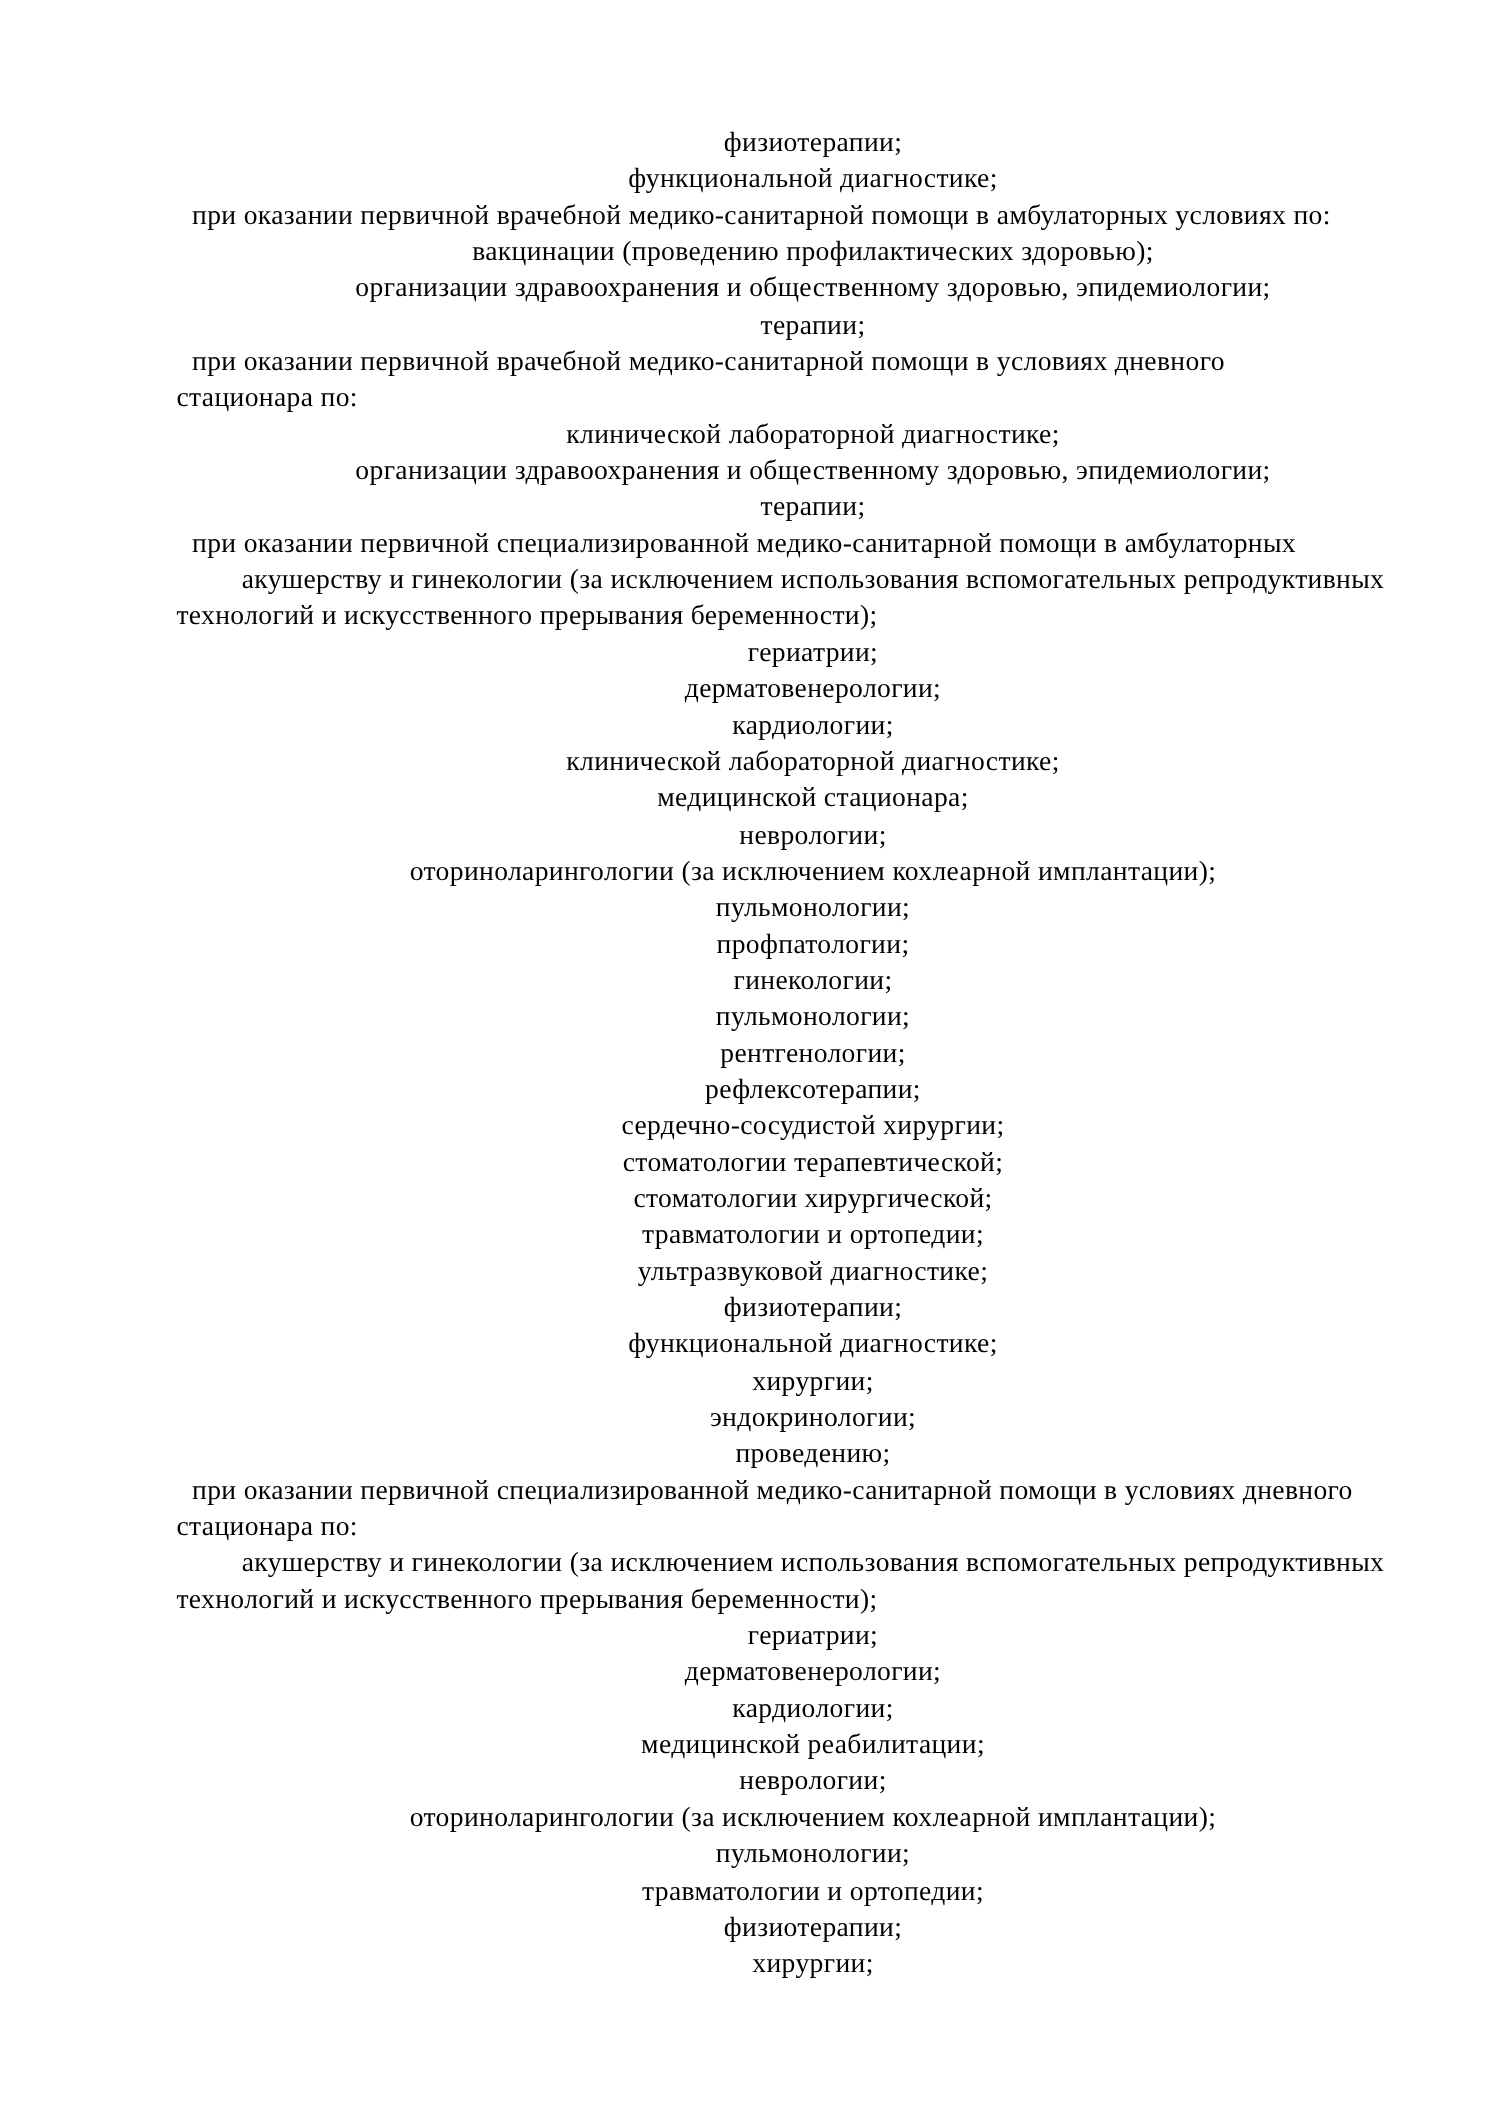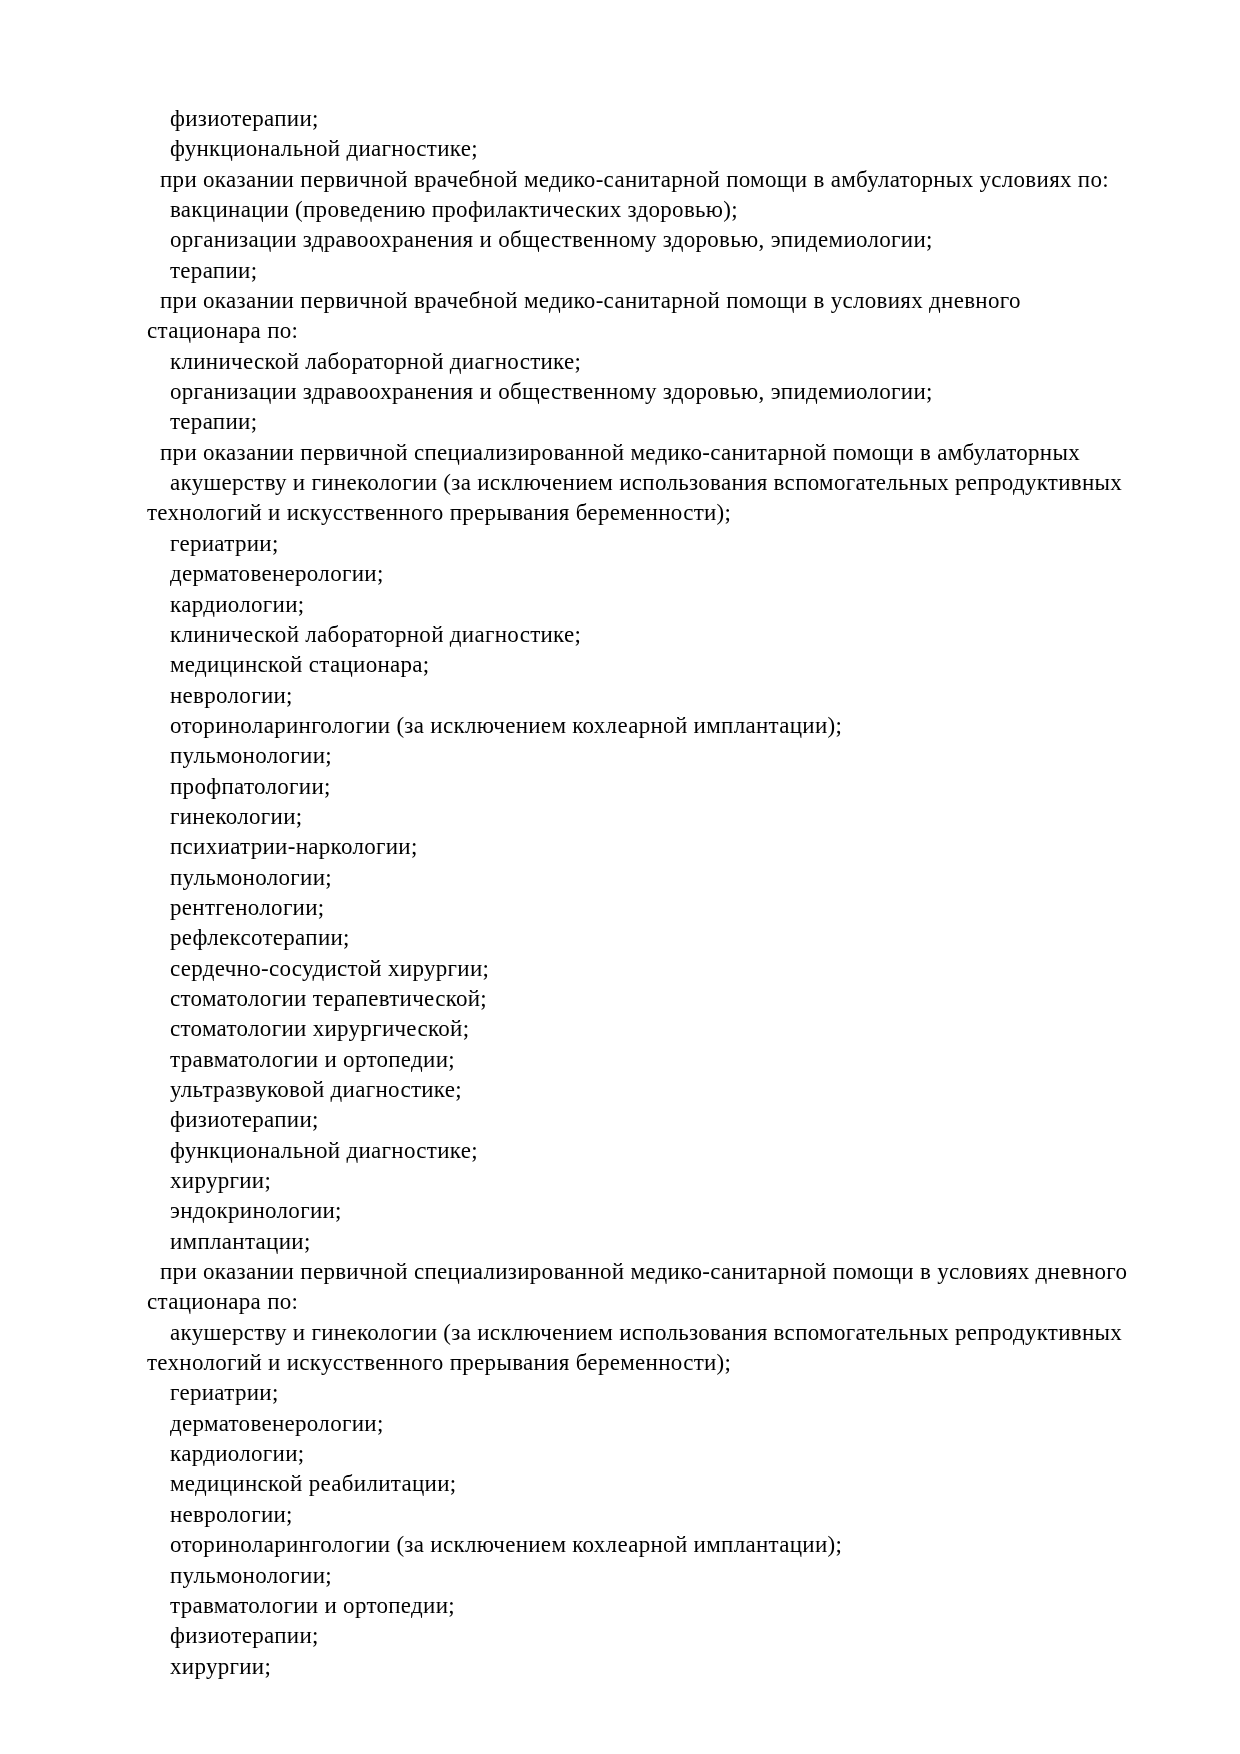--- a/index.html
+++ b/index.html
@@ -26,21 +26,21 @@
     right: 55px;
     font-family: "Liberation Serif", "DejaVu Serif", serif;
     font-size: 23px;
     line-height: 30.35px;
     letter-spacing: 0.3px;
     color: #000000;
   }
   .line {
     white-space: nowrap;
   }
-  .line.item   { padding-left: 23px; }
+  .line.item   { padding-left: 23px; text-align: center; }
   .line.header { padding-left: 13px; }
   .line.cont   { padding-left: 0; }
 </style>
 </head>
 <body style="background: rgb(255, 255, 255);">
 
 <div class="page">
   <div class="text-block" id="lines-container" style="color: rgb(0, 0, 0);">
       <div class="line item">физиотерапии;</div>
       <div class="line item">функциональной диагностике;</div>
@@ -59,34 +59,33 @@
       <div class="line item">гериатрии;</div>
       <div class="line item">дерматовенерологии;</div>
       <div class="line item">кардиологии;</div>
       <div class="line item">клинической лабораторной диагностике;</div>
       <div class="line item">медицинской стационара;</div>
       <div class="line item">неврологии;</div>
       <div class="line item">оториноларингологии (за исключением кохлеарной имплантации);</div>
       <div class="line item">пульмонологии;</div>
       <div class="line item">профпатологии;</div>
       <div class="line item">гинекологии;</div>
-      <div class="line item">психиатрии-наркологии;</div>
       <div class="line item">пульмонологии;</div>
       <div class="line item">рентгенологии;</div>
       <div class="line item">рефлексотерапии;</div>
       <div class="line item">сердечно-сосудистой хирургии;</div>
       <div class="line item">стоматологии терапевтической;</div>
       <div class="line item">стоматологии хирургической;</div>
       <div class="line item">травматологии и ортопедии;</div>
       <div class="line item">ультразвуковой диагностике;</div>
       <div class="line item">физиотерапии;</div>
       <div class="line item">функциональной диагностике;</div>
       <div class="line item">хирургии;</div>
       <div class="line item">эндокринологии;</div>
-      <div class="line item">имплантации;</div>
+      <div class="line item">проведению;</div>
       <div class="line header">при оказании первичной специализированной медико-санитарной помощи в условиях дневного</div>
       <div class="line cont">стационара по:</div>
       <div class="line item">акушерству и гинекологии (за исключением использования вспомогательных репродуктивных</div>
       <div class="line cont">технологий и искусственного прерывания беременности);</div>
       <div class="line item">гериатрии;</div>
       <div class="line item">дерматовенерологии;</div>
       <div class="line item">кардиологии;</div>
       <div class="line item">медицинской реабилитации;</div>
       <div class="line item">неврологии;</div>
       <div class="line item">оториноларингологии (за исключением кохлеарной имплантации);</div>

